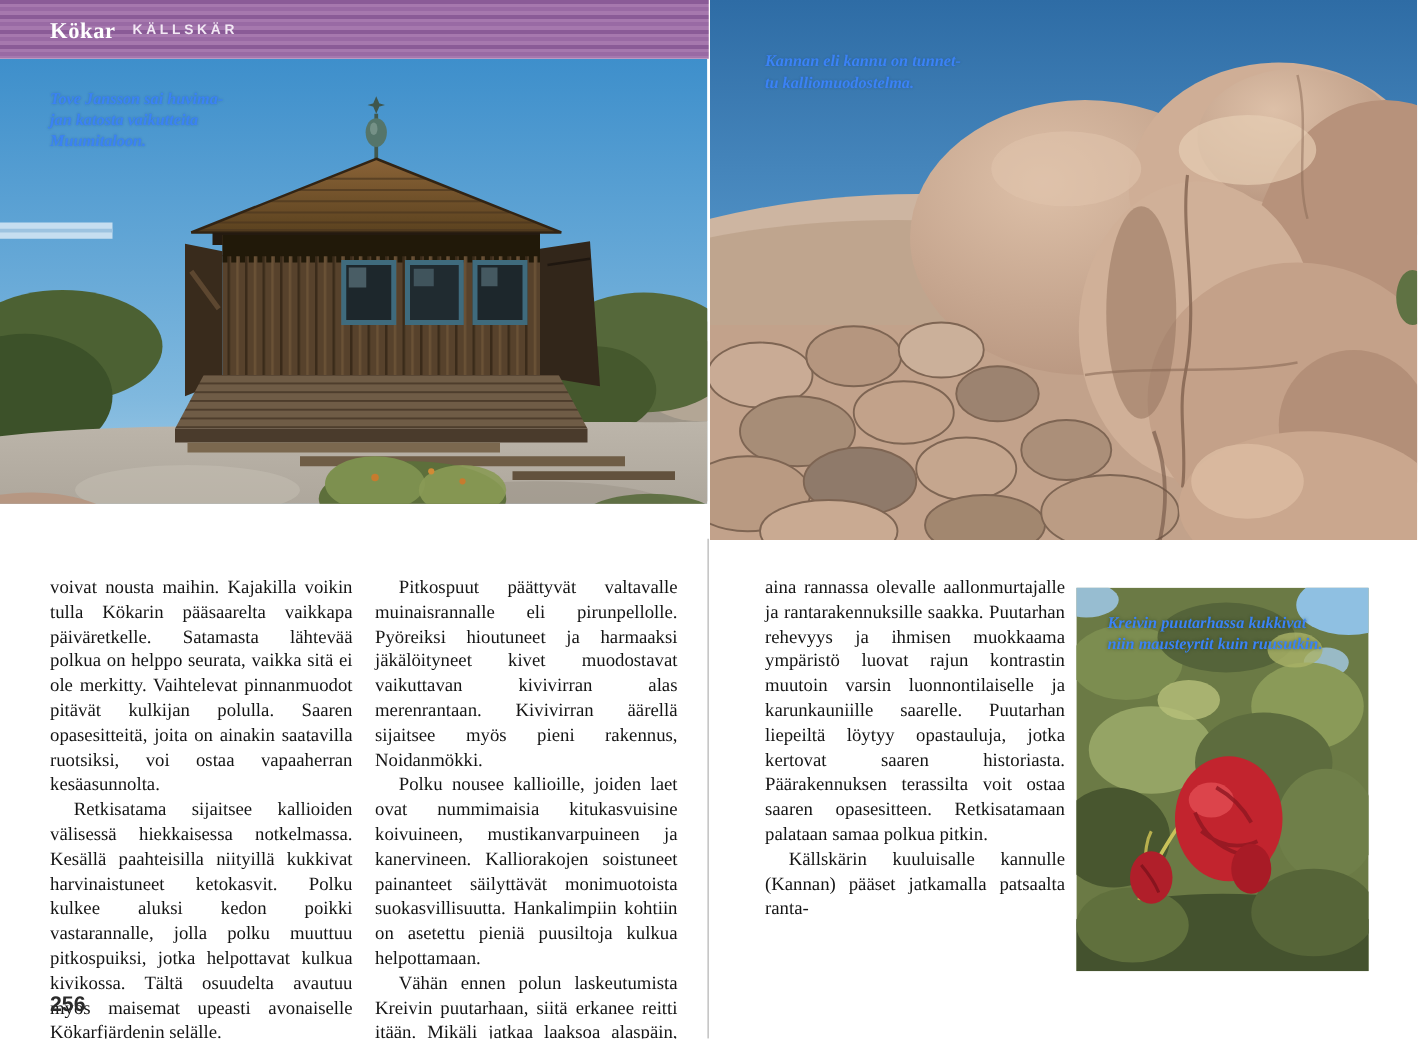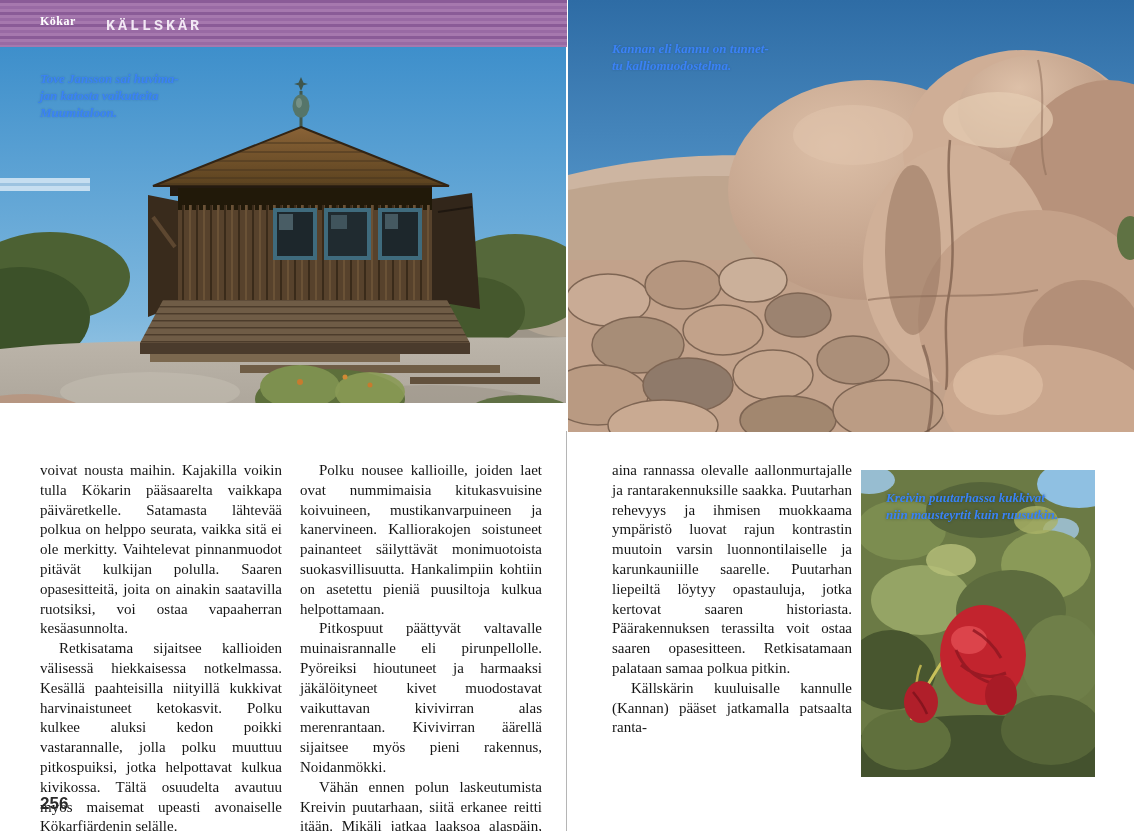--- a/index.html
+++ b/index.html
@@ -7,23 +7,23 @@
           font-family:"Liberation Serif",serif;}
 
   
   .band{position:absolute;left:0;top:0;width:567px;height:47px;
         background:repeating-linear-gradient(180deg,
           #8a5b97 0px,#8a5b97 3px,
           #a678ae 3px,#a678ae 6px,
           #996aa4 6px,#996aa4 9px,
           #a678ae 9px,#a678ae 12px);}
   .band-title{position:absolute;left:40px;top:14px;color:#ffffff;
-        font-family:"Liberation Serif",serif;font-weight:700;font-size:12px;letter-spacing:.5px;}
+        font-family:"Liberation Serif",serif;font-weight:700;font-size:18px;letter-spacing:.5px;}
   .band-subtitle{position:absolute;left:106px;top:18px;color:#f2e8f4;
-        font-family:Liberation Mono, monospace;font-weight:600;font-size:15px;letter-spacing:3px;}
+        font-family:Liberation Sans, sans-serif;font-weight:600;font-size:11px;letter-spacing:3px;}
 
   
   .photo{position:absolute;overflow:hidden;}
   .photo-pavilion{left:0;top:47px;width:566px;height:356px;}
   .photo-rocks{left:568px;top:0;width:566px;height:432px;}
   .photo-roses{left:861px;top:470px;width:234px;height:307px;}
   .photo svg{display:block;}
 
   .caption{position:absolute;color:#3b82f6;font-style:italic;font-weight:700;
         font-size:13px;line-height:17px;white-space:pre-line;
@@ -259,22 +259,22 @@
     <div class="caption cap-roses">Kreivin puutarhassa kukkivat
 niin mausteyrtit kuin ruusutkin.</div>
   </div>
 
   <div class="col col-1">
     <p>voivat nousta maihin. Kajakilla voikin tulla Kökarin pääsaarelta vaikkapa päiväretkelle. Satamasta lähtevää polkua on helppo seurata, vaikka sitä ei ole merkitty. Vaihtelevat pinnanmuodot pitävät kulkijan polulla. Saaren opasesitteitä, joita on ainakin saatavilla ruotsiksi, voi ostaa vapaaherran kesäasunnolta.</p>
     <p class="indent">Retkisatama sijaitsee kallioiden välisessä hiekkaisessa notkelmassa. Kesällä paahteisilla niityillä kukkivat harvinaistuneet ketokasvit. Polku kulkee aluksi kedon poikki vastarannalle, jolla polku muuttuu pitkospuiksi, jotka helpottavat kulkua kivikossa. Tältä osuudelta avautuu myös maisemat upeasti avonaiselle Kökarfjärdenin selälle.</p>
   </div>
 
   <div class="col col-2">
+    <p class="indent">Pitkospuut päättyvät valtavalle muinaisrannalle eli pirunpellolle. Pyöreiksi hioutuneet ja harmaaksi jäkälöityneet kivet muodostavat vaikuttavan kivivirran alas merenrantaan. Kivivirran äärellä sijaitsee myös pieni rakennus, Noidanmökki.</p>
     <p class="indent">Polku nousee kallioille, joiden laet ovat nummimaisia kitukasvuisine koivuineen, mustikanvarpuineen ja kanervineen. Kalliorakojen soistuneet painanteet säilyttävät monimuotoista suokasvillisuutta. Hankalimpiin kohtiin on asetettu pieniä puusiltoja kulkua helpottamaan.</p>
-    <p class="indent">Pitkospuut päättyvät valtavalle muinaisrannalle eli pirunpellolle. Pyöreiksi hioutuneet ja harmaaksi jäkälöityneet kivet muodostavat vaikuttavan kivivirran alas merenrantaan. Kivivirran äärellä sijaitsee myös pieni rakennus, Noidanmökki.</p>
     <p class="indent">Vähän ennen polun laskeutumista Kreivin puutarhaan, siitä erkanee reitti itään. Mikäli jatkaa laaksoa alaspäin, vie polku läpi rehevän puutarhan ja jatkuu</p>
   </div>
 
   <div class="col col-3">
     <p>aina rannassa olevalle aallonmurtajalle ja rantarakennuksille saakka. Puutarhan rehevyys ja ihmisen muokkaama ympäristö luovat rajun kontrastin muutoin varsin luonnontilaiselle ja karunkauniille saarelle. Puutarhan liepeiltä löytyy opastauluja, jotka kertovat saaren historiasta. Päärakennuksen terassilta voit ostaa saaren opasesitteen. Retkisatamaan palataan samaa polkua pitkin.</p>
     <p class="indent">Källskärin kuuluisalle kannulle (Kannan) pääset jatkamalla patsaalta ranta-</p>
   </div>
 
   <div class="gutter"></div>
 

